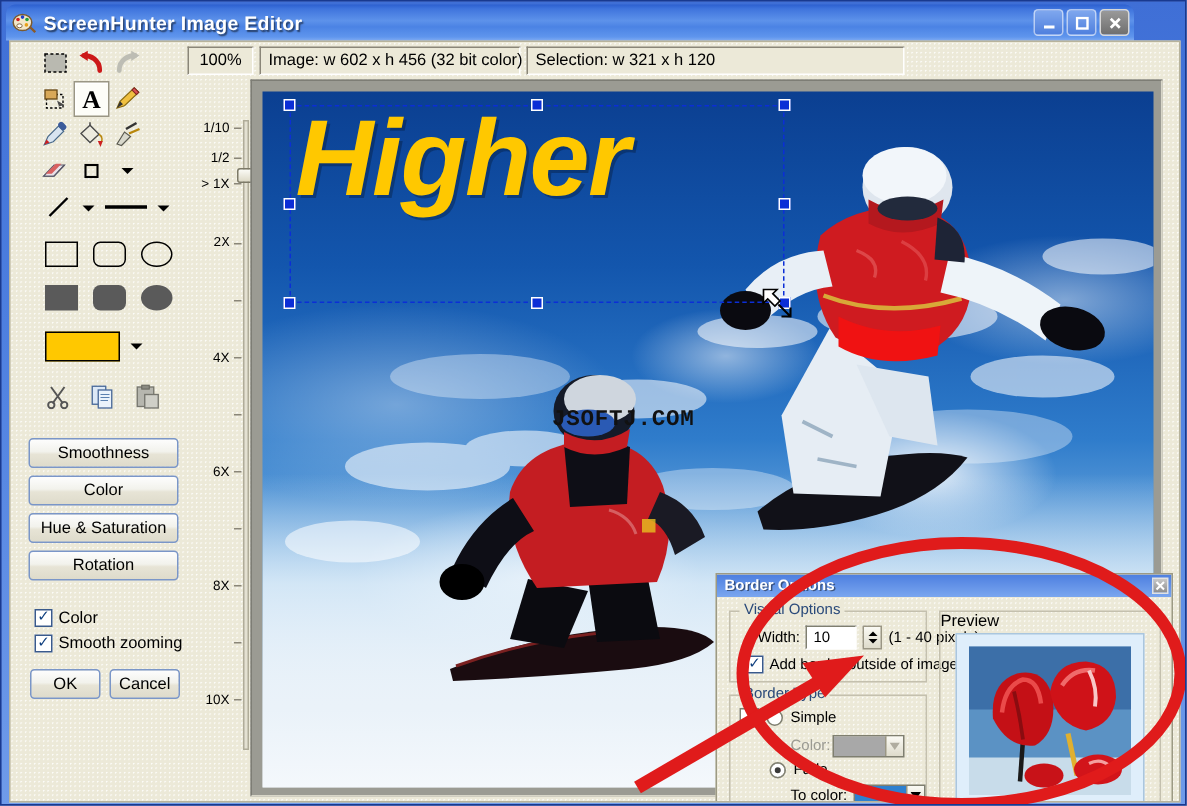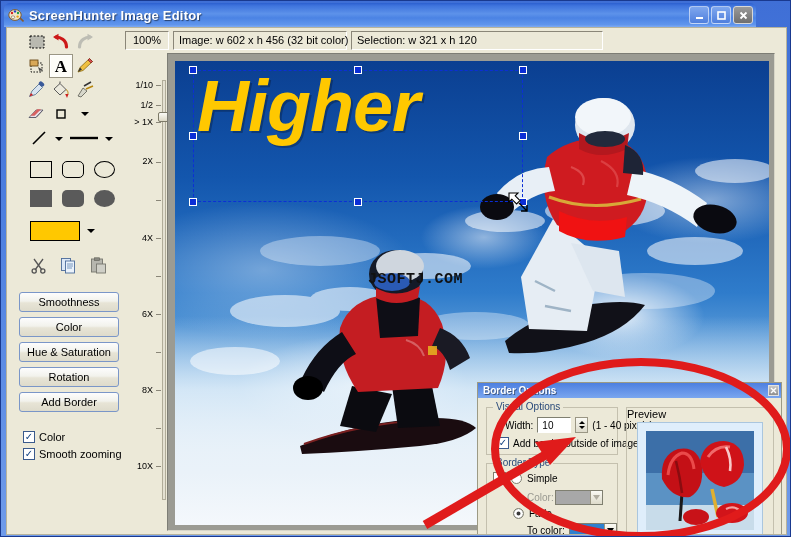--- a/index.html
+++ b/index.html
@@ -435,33 +435,36 @@
           </svg>
         </span>
       </div>
     </div>
 
     <div id="leftbtns">
       <div class="xp-btn">Smoothness</div>
       <div class="xp-btn">Color</div>
       <div class="xp-btn">Hue &amp; Saturation</div>
       <div class="xp-btn">Rotation</div>
-      <div class="xp-btn">Add Border</div>
 
       <div style="height:11px;"></div>
 
       <div class="chk-row">
         <span class="chkbox">✓</span>
         <span class="chk-label">Color</span>
       </div>
       <div class="chk-row">
         <span class="chkbox">✓</span>
         <span class="chk-label">Smooth zooming</span>
       </div>
 
+      <div id="okcancel">
+        <div class="xp-btn">OK</div>
+        <div class="xp-btn">Cancel</div>
+      </div>
     </div>
 
     <div id="zoomscale">
       <div id="zs-track"></div>
       <div id="zs-thumb"></div>
       <div class="zs-label" style="top:0px;">1/10</div>
       <div class="zs-tick" style="top:5px;"></div>
       <div class="zs-label" style="top:20px;">1/2</div>
       <div class="zs-tick" style="top:25px;"></div>
       <div class="zs-label" style="top:37px;">&gt; 1X</div>

